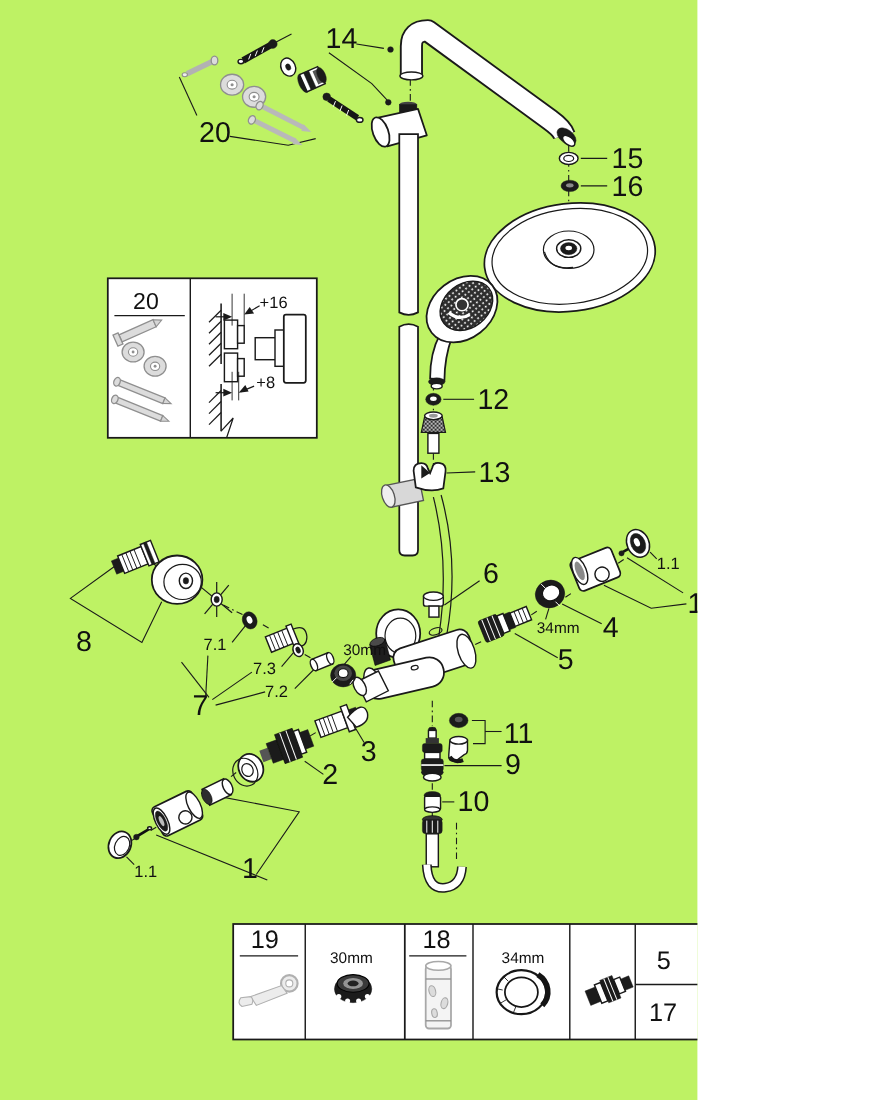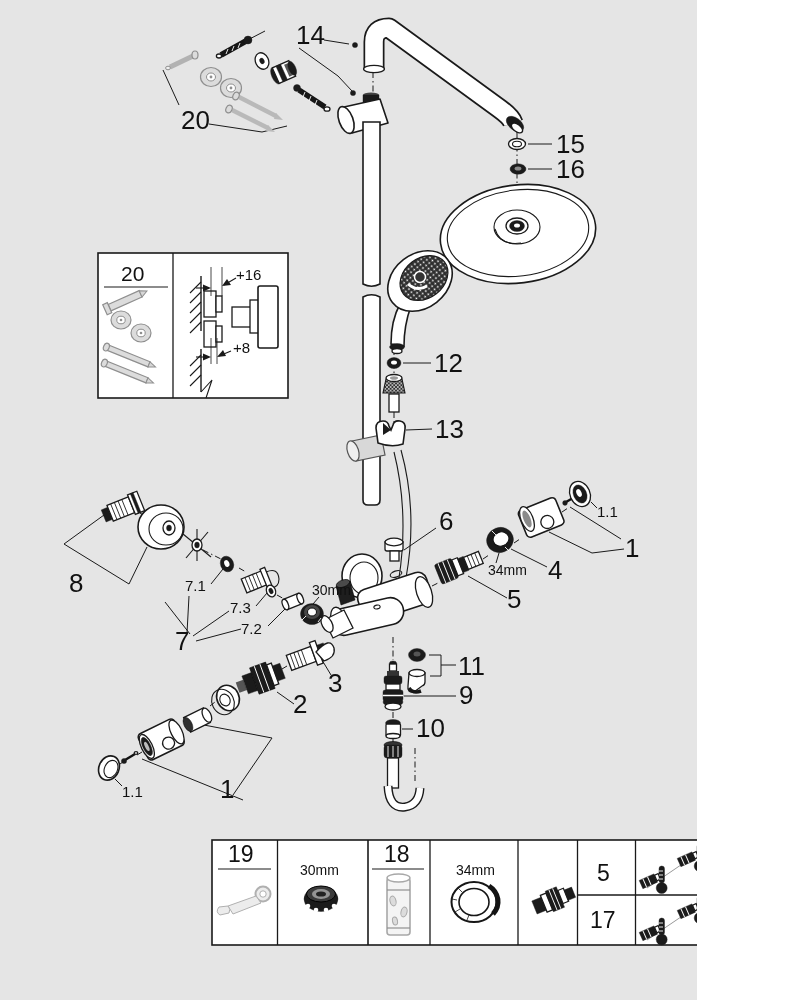--- a/index.html
+++ b/index.html
@@ -1,16 +1,16 @@
 <!DOCTYPE html>
 <html><head>
 <meta charset="utf-8">
 <style>
   html,body{margin:0;padding:0;background:#fff;}
-  .stage{position:relative;width:697px;height:1000px;background:#e5e5e5;overflow:hidden;}
+  .stage{position:relative;width:634px;height:1000px;background:#bef264;overflow:hidden;}
   svg{position:absolute;left:0;top:0;}
   text{font-family:"Liberation Sans", sans-serif;fill:#111;}
   .t26{font-size:26px;}
   .t24{font-size:23px;}
   .t22{font-size:21px;}
   .t15{font-size:15px;}
   .t14{font-size:14px;}
   .pw{fill:#fff;stroke:#1a1a1a;stroke-width:1.3;}
   .pw2{fill:#fff;stroke:#1a1a1a;stroke-width:1.6;}
   .dk{fill:#1b1b1b;stroke:#1b1b1b;stroke-width:.4;}

